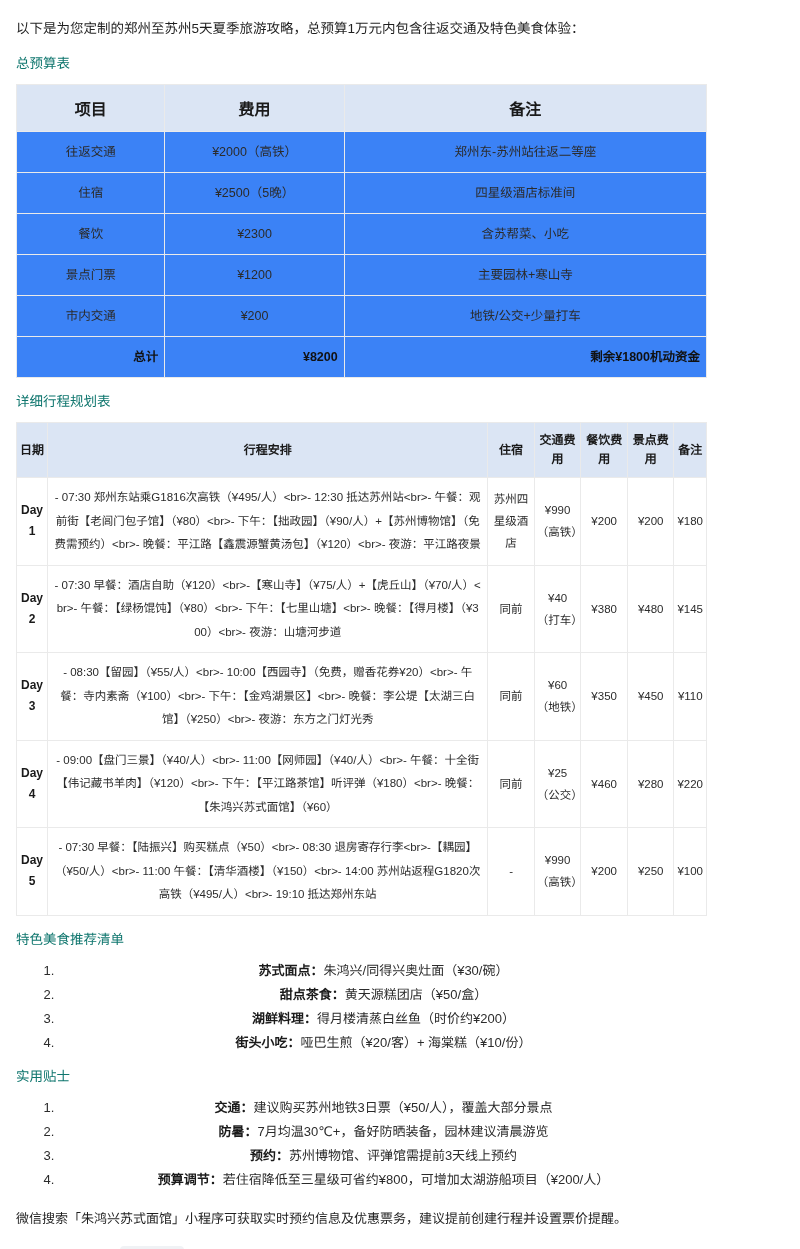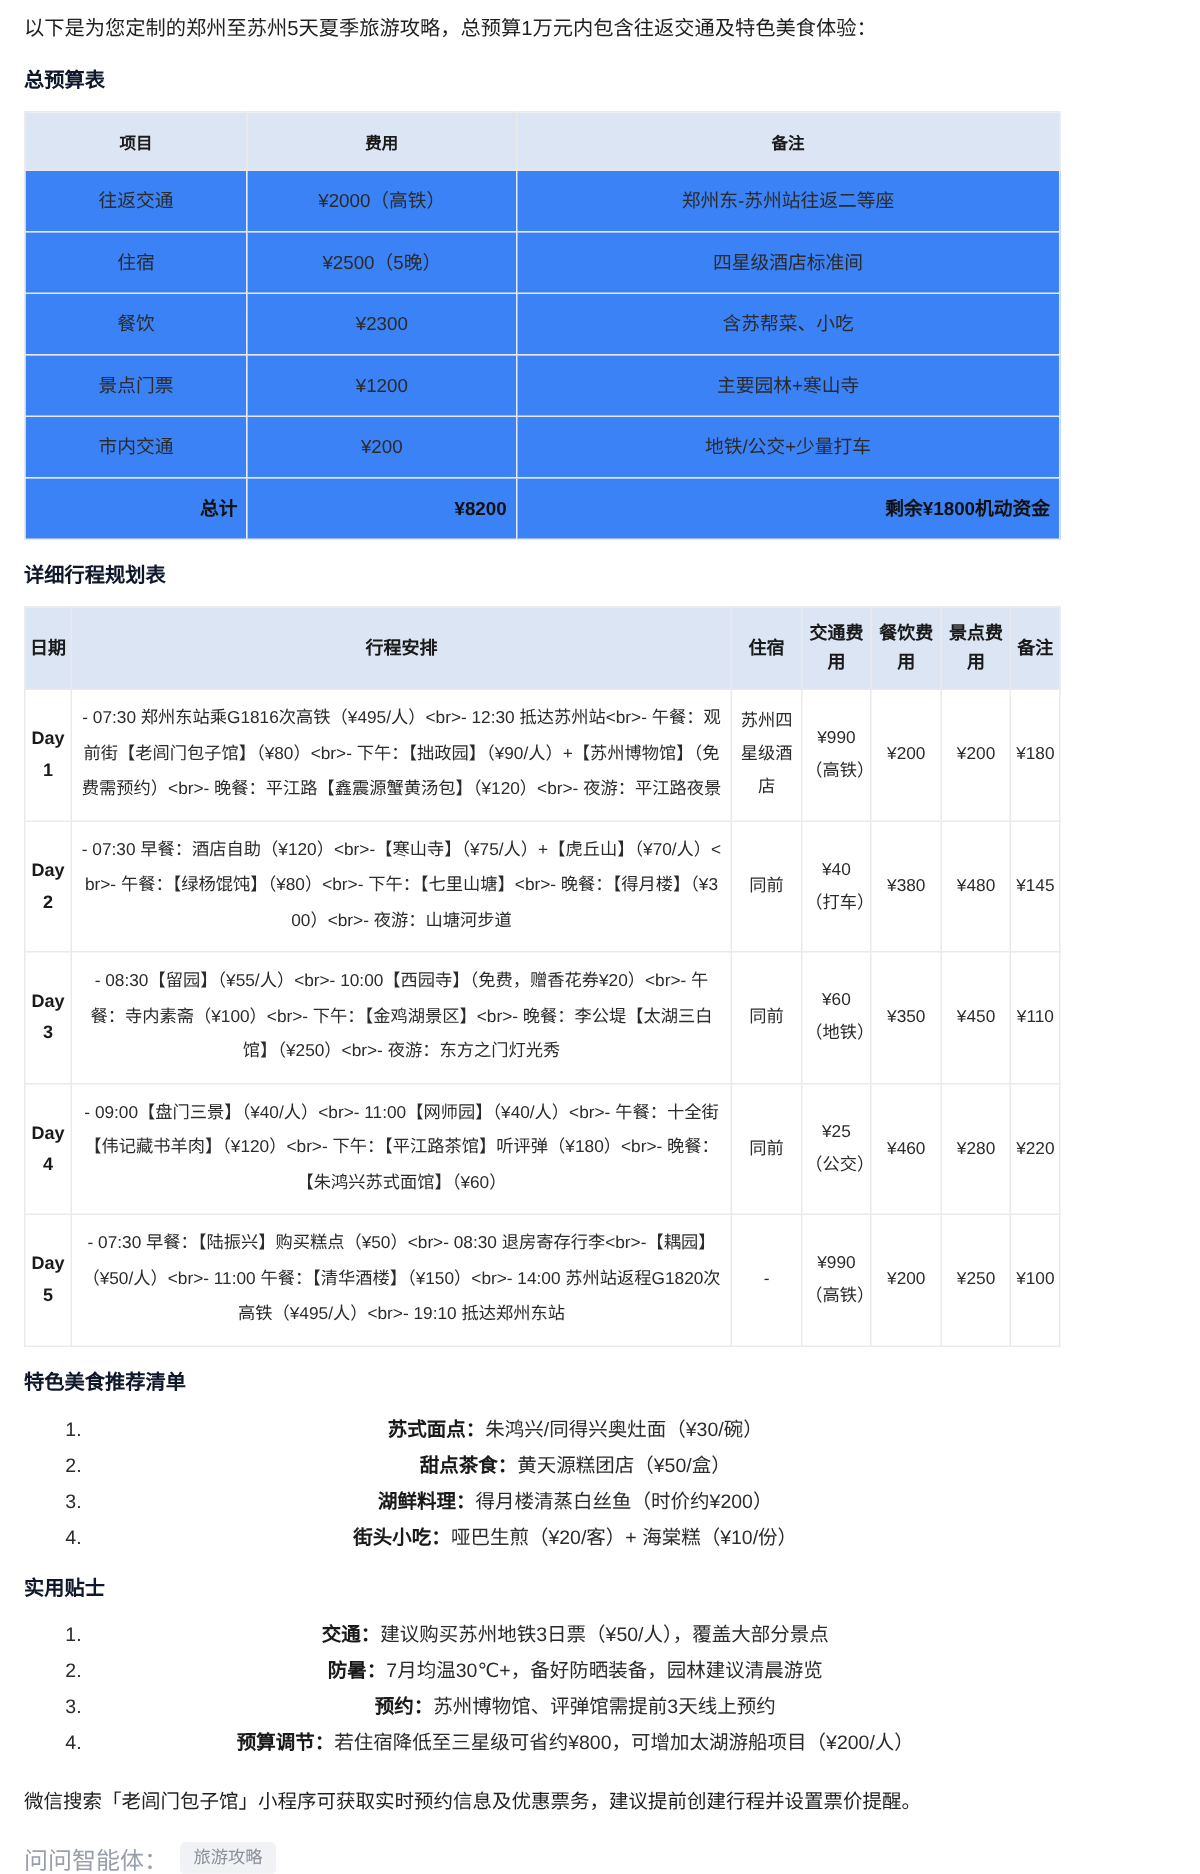--- a/index.html
+++ b/index.html
@@ -4,33 +4,33 @@
 <style>
   * { box-sizing: border-box; }
   html, body {
     margin: 0; padding: 0;
     width: 800px; height: 1249px;
     background: #ffffff;
     font-family: "Liberation Sans", "DejaVu Sans", sans-serif;
     color: #1f1f1f;
     overflow: hidden;
   }
-  .page { width: 723px; height: 1249px; padding: 4px 16px 0 16px; position: relative; }
+  .page { width: 723px; height: 1249px; padding: 14px 16px 0 16px; position: relative; }
 
   .intro {
     font-size: 13.5px;
     line-height: 22px;
     color: #1f1f1f;
     margin: 4px 0 10px 0;
   }
 
   h3.section {
     font-size: 13.5px;
-    font-weight: bold;
-    color: #0f172a;
+    font-weight: normal;
+    color: #0f766e;
     margin: 14px 0 10px 0;
     line-height: 20px;
   }
 
   table {
     width: 100%;
     border-collapse: collapse;
     border: 1px solid #e6e6e6;
     table-layout: fixed;
   }
@@ -38,21 +38,21 @@
     border: 1px solid #eaeaea;
     text-align: center;
     vertical-align: middle;
     word-wrap: break-word;
     overflow-wrap: break-word;
     word-break: break-all;
   }
   
   .budget-table th {
     background: #dbe5f4;
-    font-size: 11px;
+    font-size: 16px;
     font-weight: bold;
     color: #1a1a1a;
     padding: 11px 6px;
   }
   .budget-table td {
     background: #3b82f6;
     font-size: 12.5px;
     color: #2b2b2b;
     padding: 11px 6px;
     line-height: 18px;
@@ -272,20 +272,20 @@
   </ol>
 
   <h3 class="section">实用贴士</h3>
   <ol class="list">
     <li><b>交通：</b><span>建议购买苏州地铁3日票（¥50/人），覆盖大部分景点</span></li>
     <li><b>防暑：</b><span>7月均温30℃+，备好防晒装备，园林建议清晨游览</span></li>
     <li><b>预约：</b><span>苏州博物馆、评弹馆需提前3天线上预约</span></li>
     <li><b>预算调节：</b><span>若住宿降低至三星级可省约¥800，可增加太湖游船项目（¥200/人）</span></li>
   </ol>
 
-  <p class="closing">微信搜索「老闾门包子馆」小程序可获取实时预约信息及优惠票务，建议提前创建行程并设置票价提醒。</p>
+  <p class="closing">微信搜索「朱鸿兴苏式面馆」小程序可获取实时预约信息及优惠票务，建议提前创建行程并设置票价提醒。</p>
 
   <div class="agent-row">
     <span class="agent-label">问问智能体：</span>
     <span class="agent-tag">旅游攻略</span>
   </div>
 
 </div>
 
 </body></html>

